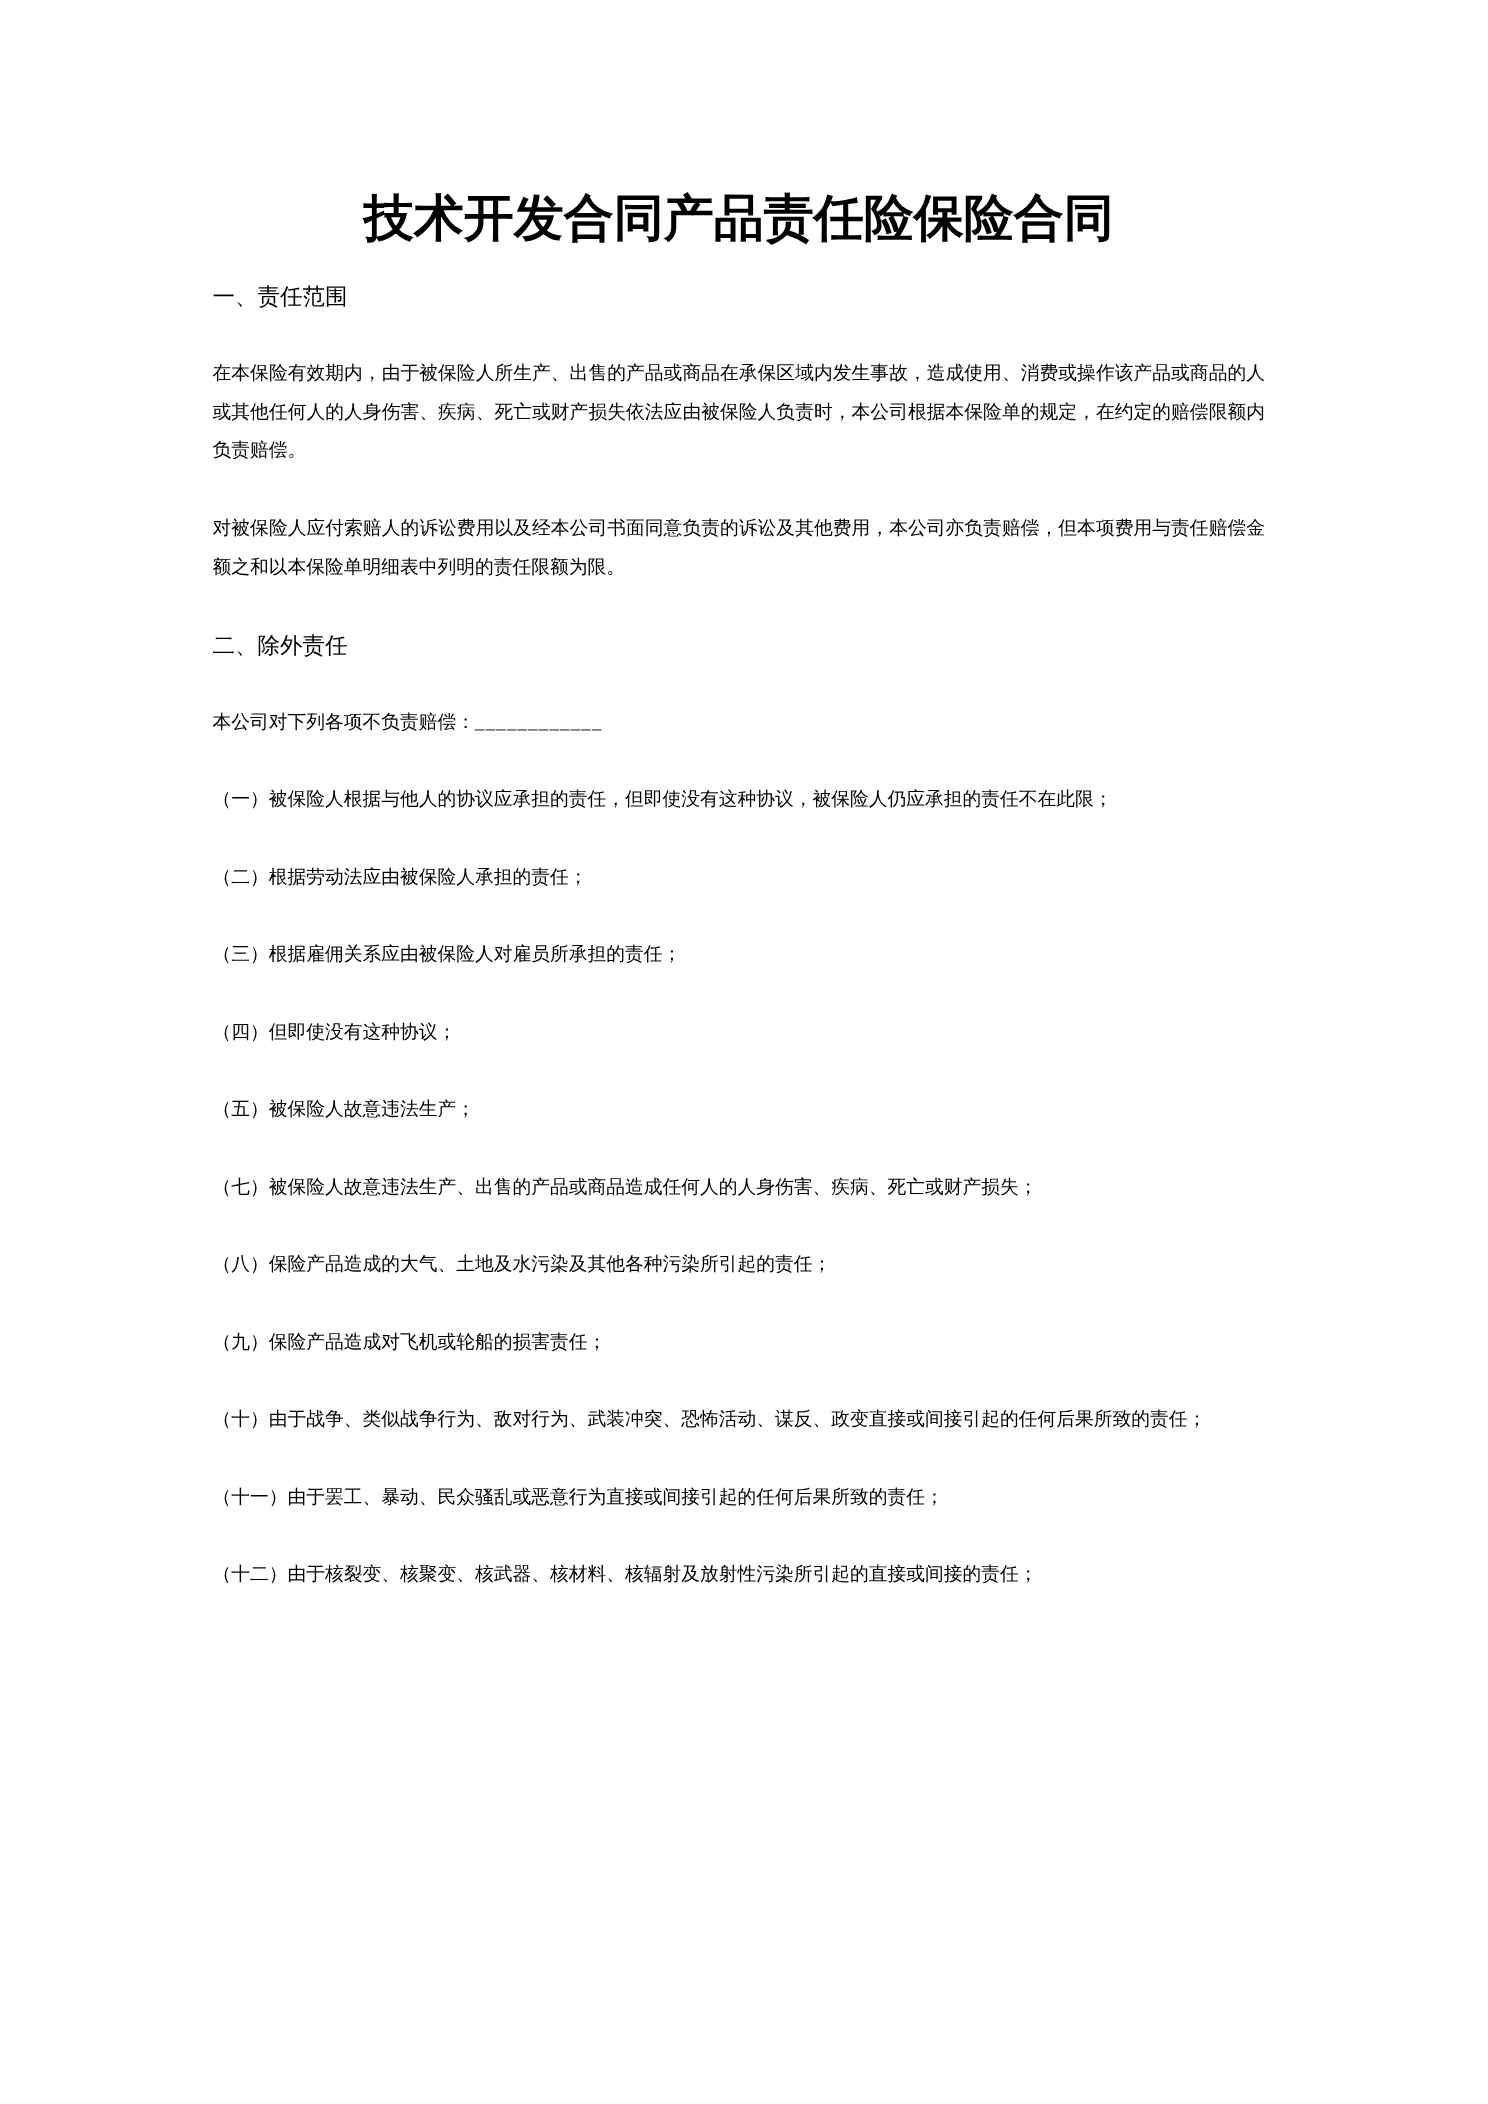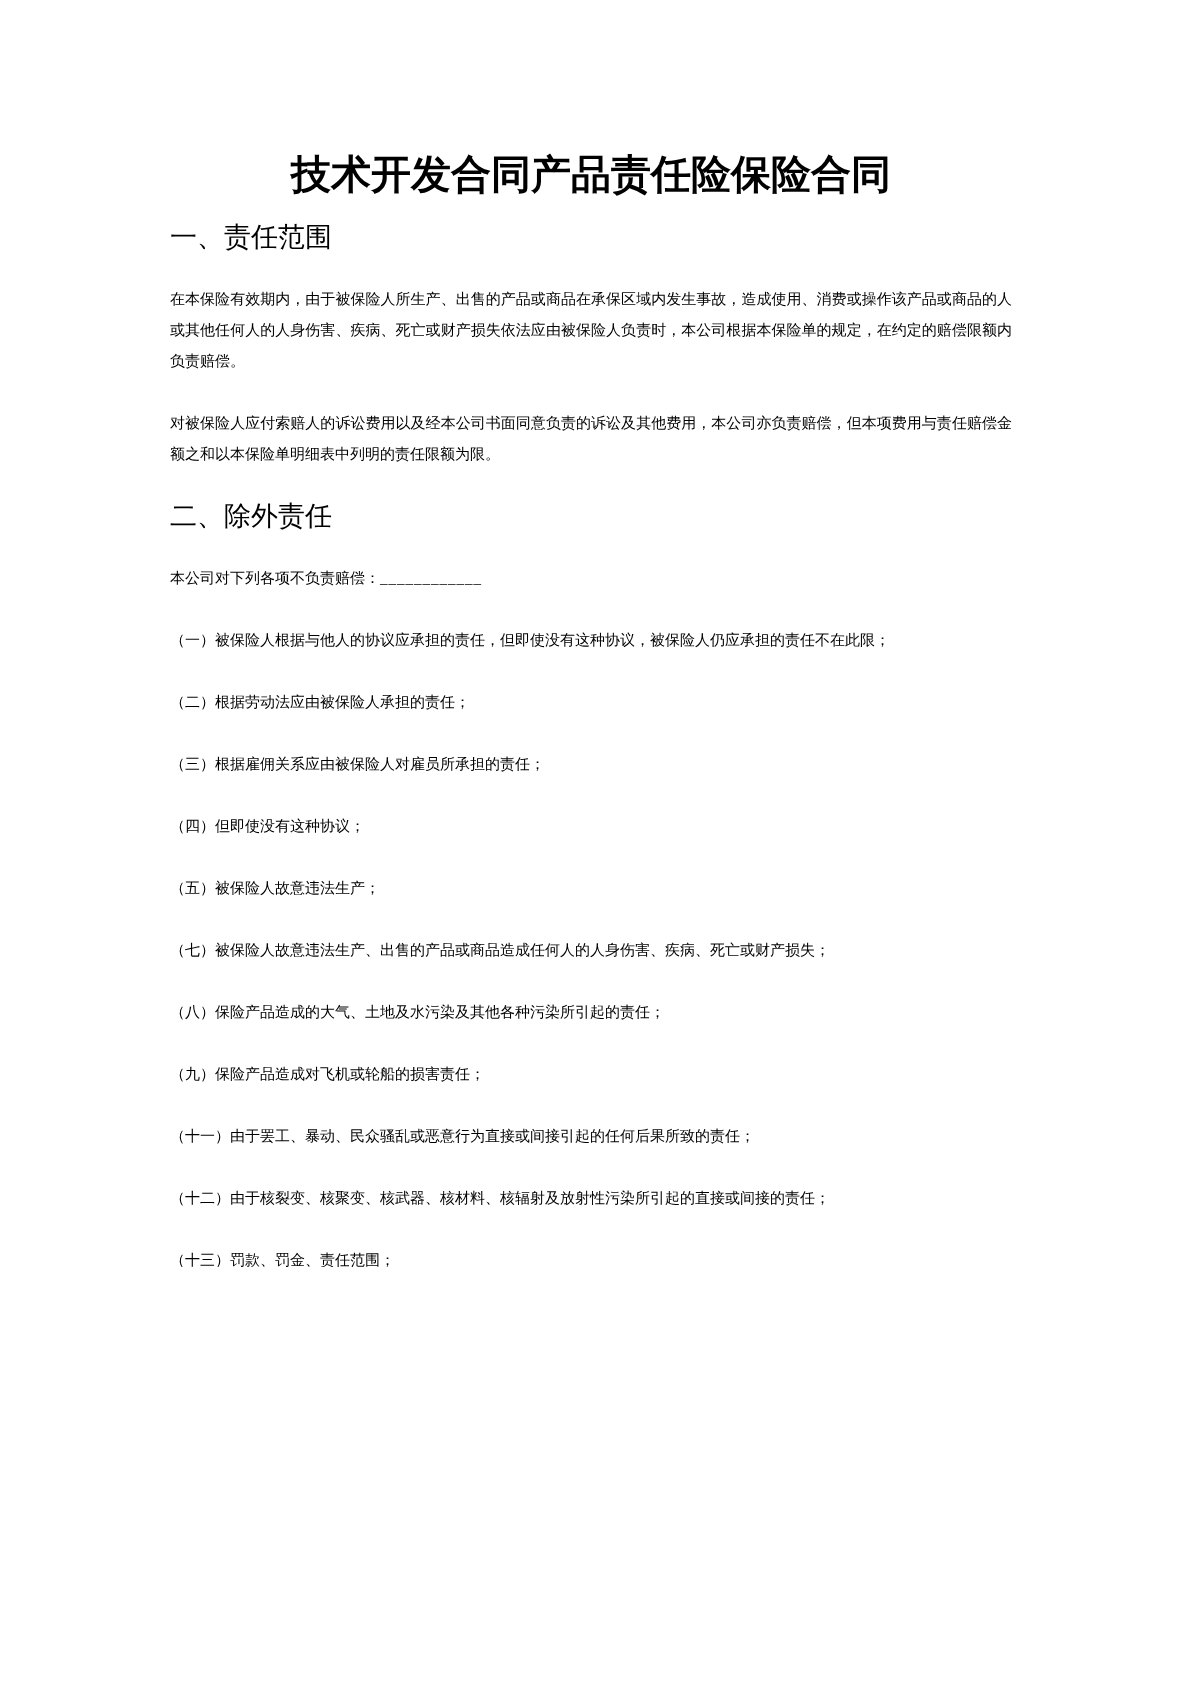--- a/index.html
+++ b/index.html
@@ -22,21 +22,21 @@
   .doc-title {
     margin: 0 0 20px 0;
     font-size: 40px;
     line-height: 54px;
     font-weight: bold;
     text-align: center;
     white-space: nowrap;
   }
   .heading {
     margin: 0 0 31px 0;
-    font-size: 27px;
+    font-size: 18px;
     line-height: 31px;
     text-align: left;
   }
   .para {
     margin: 0 0 31px 0;
     font-size: 15px;
     line-height: 31px;
     text-align: justify;
   }
   .para:last-child {
@@ -64,17 +64,18 @@
   <p class="para"><span>本公司对下列各项不负责赔偿：</span><span class="blank">____________</span></p>
 
   <p class="para">（一）被保险人根据与他人的协议应承担的责任，但即使没有这种协议，被保险人仍应承担的责任不在此限；</p>
   <p class="para">（二）根据劳动法应由被保险人承担的责任；</p>
   <p class="para">（三）根据雇佣关系应由被保险人对雇员所承担的责任；</p>
   <p class="para">（四）但即使没有这种协议；</p>
   <p class="para">（五）被保险人故意违法生产；</p>
   <p class="para">（七）被保险人故意违法生产、出售的产品或商品造成任何人的人身伤害、疾病、死亡或财产损失；</p>
   <p class="para">（八）保险产品造成的大气、土地及水污染及其他各种污染所引起的责任；</p>
   <p class="para">（九）保险产品造成对飞机或轮船的损害责任；</p>
+  <p class="para">（十）由于战争、类似战争行为、敌对行为、武装冲突、恐怖活动、谋反、政变直接或间接引起的任何后果所致的责任；</p>
   <p class="para">（十一）由于罢工、暴动、民众骚乱或恶意行为直接或间接引起的任何后果所致的责任；</p>
   <p class="para">（十二）由于核裂变、核聚变、核武器、核材料、核辐射及放射性污染所引起的直接或间接的责任；</p>
   <p class="para">（十三）罚款、罚金、责任范围；</p>
 
 </div>
 
 </body></html>

